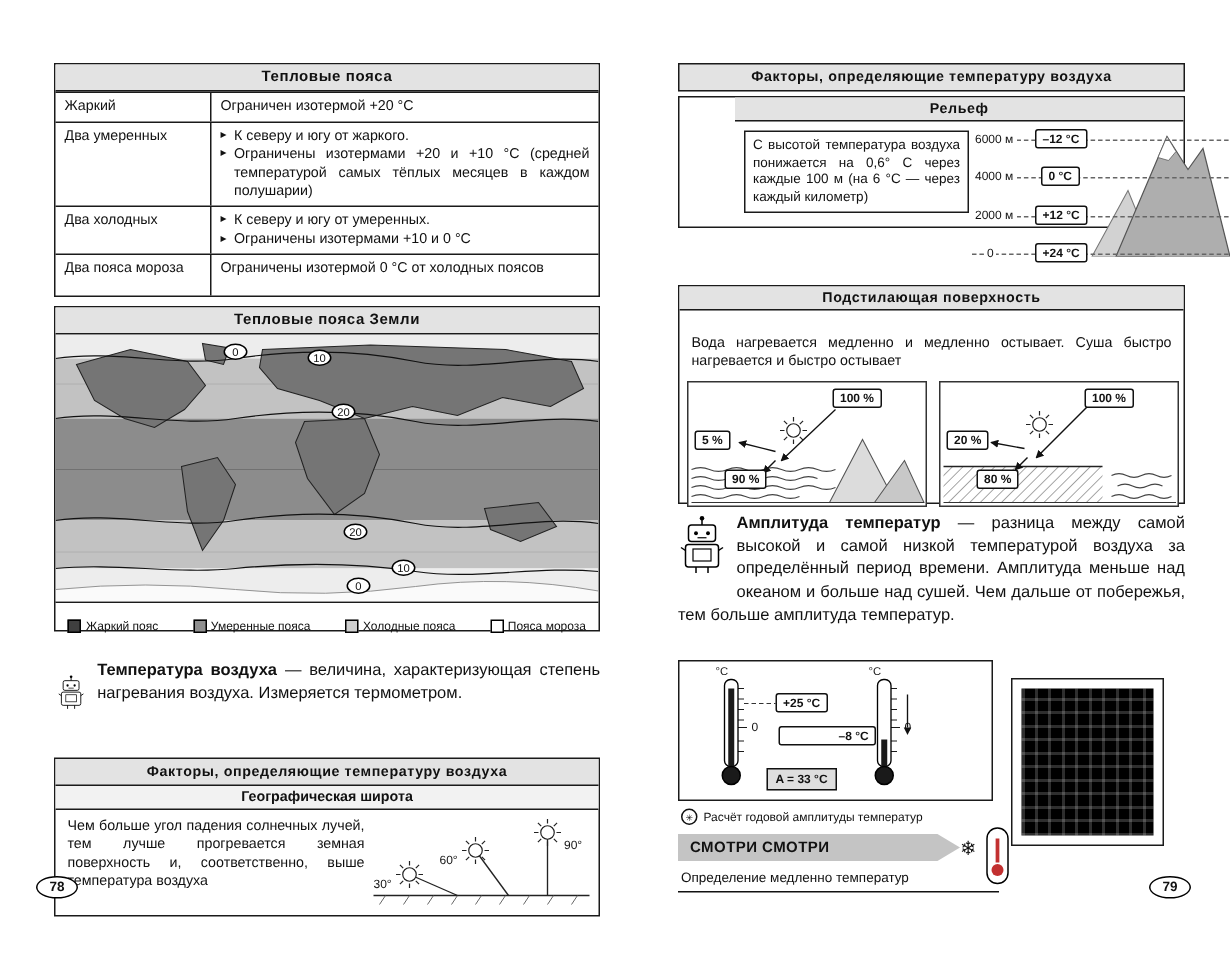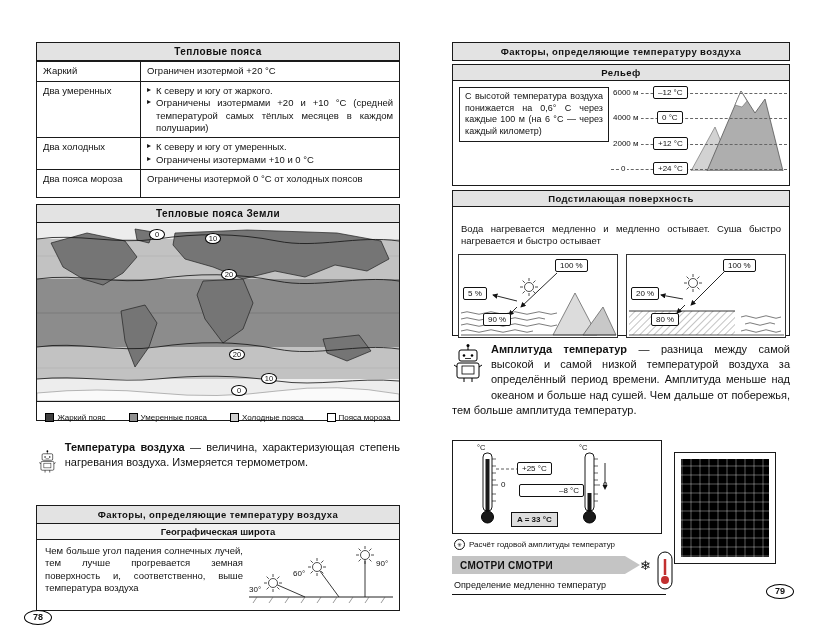--- a/index.html
+++ b/index.html
@@ -38,21 +38,21 @@
   .sun-diagram { position:relative; width:148px; height:64px; }
   .ang { position:absolute; font-size:8px; }
   
   .relief-body { position:relative; height:104px; }
   .relief-text { position:absolute; left:6px; top:6px; width:150px; border:1px solid #1a1a1a;
          font-size:9px; line-height:1.3; padding:3px 5px; text-align:justify; }
   .relief-diagram { position:absolute; left:158px; top:4px; width:176px; height:98px; }
   .lvl-line { position:absolute; left:0; width:100%; border-top:1px dashed #666; }
   .alt-label { position:absolute; font-size:8px; background:#fff; padding:0 2px; }
   .small-box { position:absolute; border:1px solid #111; background:#fff; font-size:8px;
-         padding:1px 4px; border-radius:2px; white-space:nowrap; line-height:1.15; text-align:center; }
+         padding:1px 4px; border-radius:2px; white-space:nowrap; line-height:1.15; text-align:center;font-weight:bold; }
   
   .surf-text { padding:16px 8px 2px 8px; font-size:9.5px; line-height:1.3; text-align:justify; }
   .surf-diagrams { display:flex; gap:8px; padding:4px 5px 0 5px; }
   .sdia { position:relative; width:160px; height:84px; border:1px solid #333; background:#fff; }
   
   .tunit { position:absolute; font-size:7.5px; }
   .zero { position:absolute; font-size:8px; }
   .ampbox { position:absolute; border:1px solid #111; background:#dedede; font-size:8px; font-weight:bold;
          padding:2px 5px; }
   .thermo-caption { position:absolute; display:flex; align-items:center; gap:4px; font-size:8px; }
@@ -236,25 +236,25 @@
             </g>
           </g>
         </svg>
         <span class="ang" style="left:2px; top:42px;">30°</span>
         <span class="ang" style="left:46px; top:26px;">60°</span>
         <span class="ang" style="left:129px; top:16px;">90°</span>
       </div>
     </div>
   </div>
 
-  <div class="oval-num" style="left:24px; top:584px;margin-top:26px;">78</div>
+  <div class="oval-num" style="left:24px; top:584px;">78</div>
 
   <div class="box hdr" style="left:452px; top:42px; width:338px; font-size:9.5px; border-bottom:1px solid #1a1a1a;">Факторы, определяющие температуру воздуха</div>
 
-  <div class="box" style="left:452px; top:64px; width:338px; height:122px;">
+  <div class="box" style="left:452px; top:64px; width:338px; height:88px;padding-left:37px;">
     <div class="hdr" style="font-size:9.5px; padding:2px;">Рельеф</div>
     <div class="relief-body">
       <p class="relief-text">С высотой температура воздуха понижается на 0,6° С через каждые 100 м (на 6 °С — через каждый километр)</p>
       <div class="relief-diagram">
         <svg style="position:absolute; right:2px; bottom:12px;" width="96" height="86" viewBox="0 0 96 86">
           <polygon points="2,86 26,42 44,86" fill="#d2d2d2" stroke="#777" stroke-width="0.7"></polygon>
           <polygon points="18,86 52,6 66,28 76,14 94,86" fill="#aeaeae" stroke="#555" stroke-width="0.8"></polygon>
           <polygon points="46,20 52,6 58,16 53,22" fill="#fff" stroke="#555" stroke-width="0.5"></polygon>
         </svg>
         <div class="lvl-line" style="top:8px;"></div>

